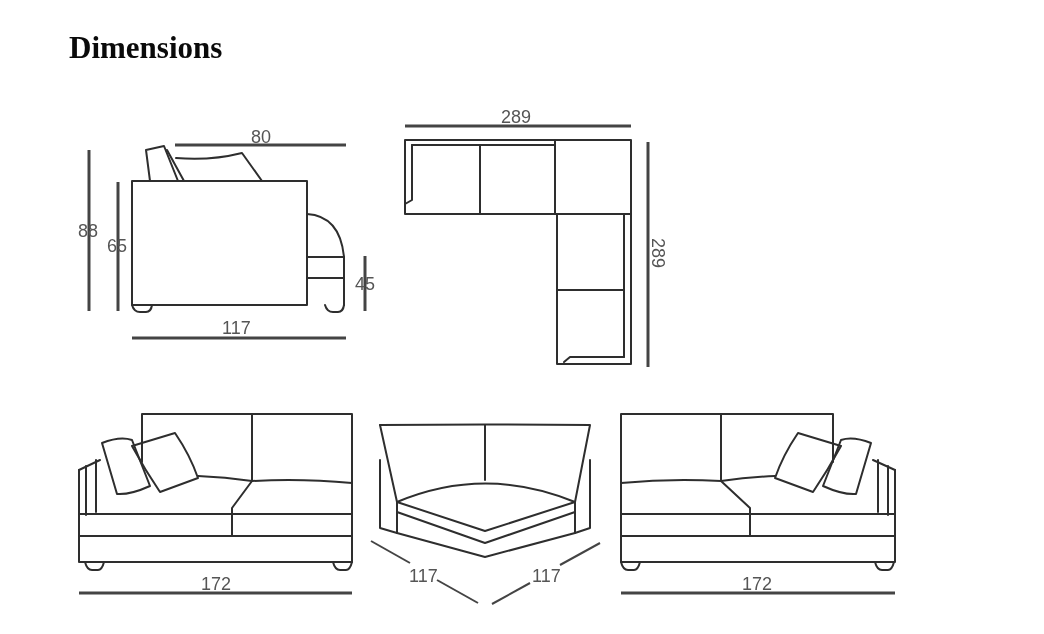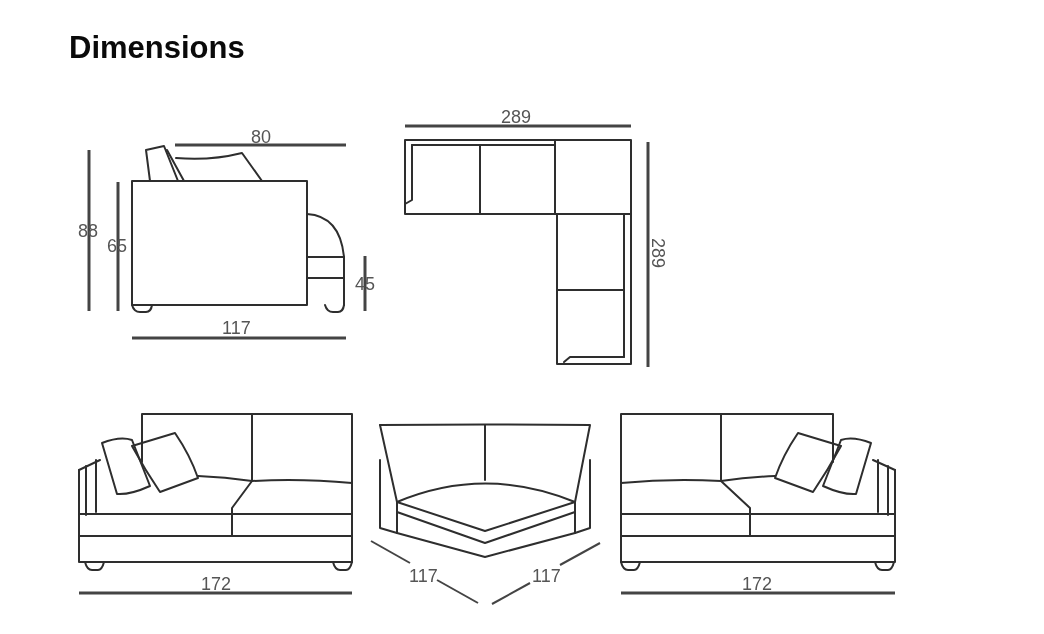--- a/index.html
+++ b/index.html
@@ -1,17 +1,17 @@
 <!DOCTYPE html>
 <html><head>
   <meta charset="utf-8">
   <style>
     html, body { margin: 0; padding: 0; background: #ffffff; }
     body { width: 1044px; height: 634px; position: relative; overflow: hidden; font-family: "Liberation Sans", sans-serif; }
-    .title { position: absolute; left: 69px; top: 30px; font-family: Liberation Sans, sans-serif; font-weight: bold; font-size: 31px; color: #0a0a0a; letter-spacing: 0px; }
+    .title { position: absolute; left: 69px; top: 30px; font-family: Liberation Serif, serif; font-weight: bold; font-size: 31px; color: #0a0a0a; letter-spacing: 0px; }
     svg.drawing { position: absolute; left: 0; top: 0; }
     .ln { stroke: #2e2e2e; stroke-width: 2; fill: none; stroke-linecap: round; stroke-linejoin: round; }
     .dim { stroke: #444; stroke-width: 3; fill: none; }
     .lbl { font-family: "Liberation Sans", sans-serif; font-size: 18px; fill: #555; }
   </style>
 </head>
 <body>
 
 <div class="title">Dimensions</div>
 

